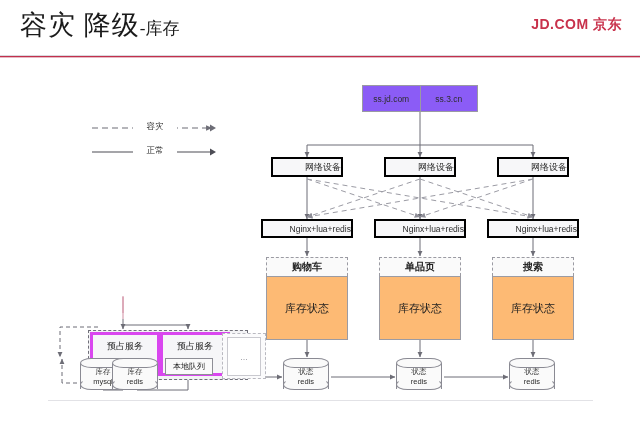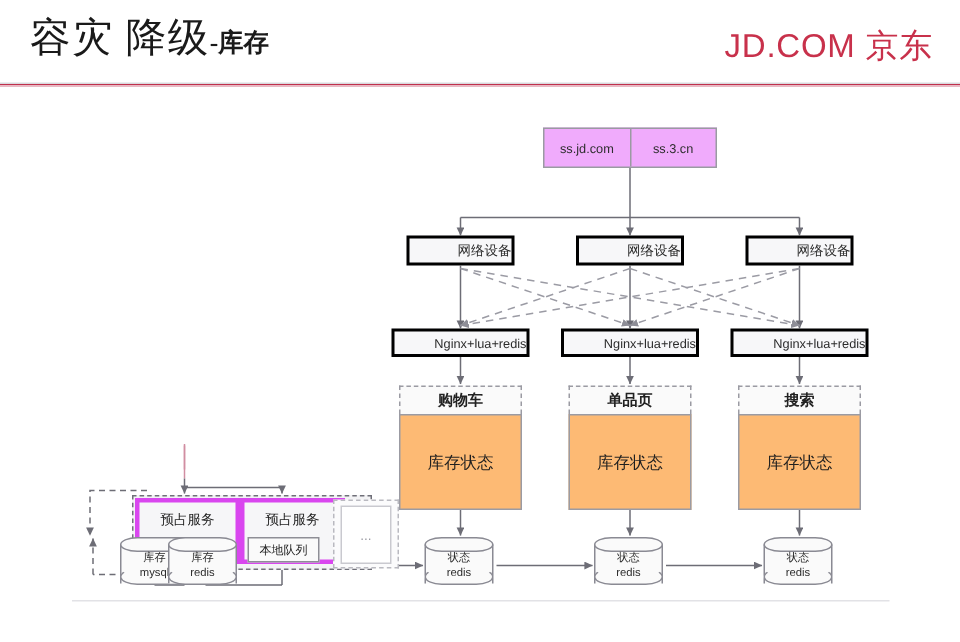--- a/index.html
+++ b/index.html
@@ -4,41 +4,41 @@
 <style>
   html,body{margin:0;padding:0;background:#fff;}
   body{width:640px;height:428px;overflow:hidden;
        font-family:"Liberation Sans","DejaVu Sans",sans-serif;color:#333;}
 
   
   #slide{position:relative;width:640px;height:428px;background:#fff;}
   #header{position:absolute;left:0;top:0;width:640px;height:57px;}
   #title{position:absolute;left:20px;top:7px;font-family:"Liberation Serif","DejaVu Serif",serif;
          font-size:27px;color:#1a1a1a;letter-spacing:1px;white-space:nowrap;}
-  #title .sub{font-size:17px;letter-spacing:0;font-weight:bold;}
-  #logo{position:absolute;right:18px;top:16px;font-size:22px;font-weight:normal;
+  #title .sub{font-size:17px;letter-spacing:0;}
+  #logo{position:absolute;right:18px;top:16px;font-size:14px;font-weight:bold;
         color:#c8314b;letter-spacing:.5px;white-space:nowrap;}
   #logo .cn{font-family:"Liberation Serif","DejaVu Serif",serif;}
   #rule{position:absolute;left:0;top:55px;width:640px;height:3px;
         background:linear-gradient(to bottom,#d9d9de 0,#d9d9de 1px,#c0304c 1px,#c0304c 2px,#e8b9c4 2px,#e8b9c4 3px);}
   #footrule{position:absolute;left:48px;top:400px;width:545px;height:1px;background:#e2e2e6;}
 
   
   #canvas{position:absolute;left:0;top:57px;width:640px;height:343px;}
   svg#wires{position:absolute;left:0;top:0;width:640px;height:343px;}
 
   .node{position:absolute;box-sizing:border-box;text-align:center;
         font-size:9px;color:#2b2b2b;white-space:nowrap;}
 
   
   .box{border:2px solid #000000;background:#f7f7f9;
        display:flex;align-items:center;justify-content:flex-end;}
 
   
-  #domainbox{left:362px;top:28px;width:116px;height:27px;border:1px solid #9a9aa2;background:#f0abfc;
+  #domainbox{left:362px;top:28px;width:116px;height:27px;border:1px solid #9a9aa2;background:#8b5cf6;
              display:flex;}
   #domainbox .half{flex:1;display:flex;align-items:center;justify-content:center;font-size:8.5px;color:#2e2e2e;}
   #domainbox .divider{width:1px;background:#9a9aa2;}
 
   
   .netdev{width:72px;height:20px;font-size:9px;font-family:"Liberation Serif","DejaVu Serif",serif;}
   
   .nginx{width:92px;height:19px;font-size:8.5px;}
 
   
@@ -183,20 +183,36 @@
         <path d="M98,326 L62,326"></path>
         <path d="M62,326 L62,302" marker-end="url(#ah)"></path>
         <path d="M88,302 L88,296" stroke="none"></path>
       </g>
 
       <g fill="none" stroke="#d18ea2" stroke-width="1">
         <path d="M123,240 L123,256"></path>
       </g>
     </svg>
 
+    <div id="legend">
+      <div class="lg" style="top:0">
+        <svg width="130" height="18">
+          <path d="M4,9 L124,9" fill="none" stroke="#6d6d76" stroke-width="1.1" stroke-dasharray="6,4" marker-end="url(#ah)"></path>
+          <path d="M122,5.6 L128,9 L122,12.4 z" fill="#6d6d76"></path>
+        </svg>
+        <span class="lbl">容灾</span>
+      </div>
+      <div class="lg" style="top:24px">
+        <svg width="130" height="18">
+          <path d="M4,9 L124,9" fill="none" stroke="#4d4d55" stroke-width="1.1"></path>
+          <path d="M122,5.6 L128,9 L122,12.4 z" fill="#4d4d55"></path>
+        </svg>
+        <span class="lbl">正常</span>
+      </div>
+    </div>
 
     <div id="domainbox" class="node">
       <div class="half">ss.jd.com</div>
       <div class="divider"></div>
       <div class="half">ss.3.cn</div>
     </div>
 
     <div class="node box netdev" style="left:271px;top:100px">
       <span>网络设备</span>
     </div>

